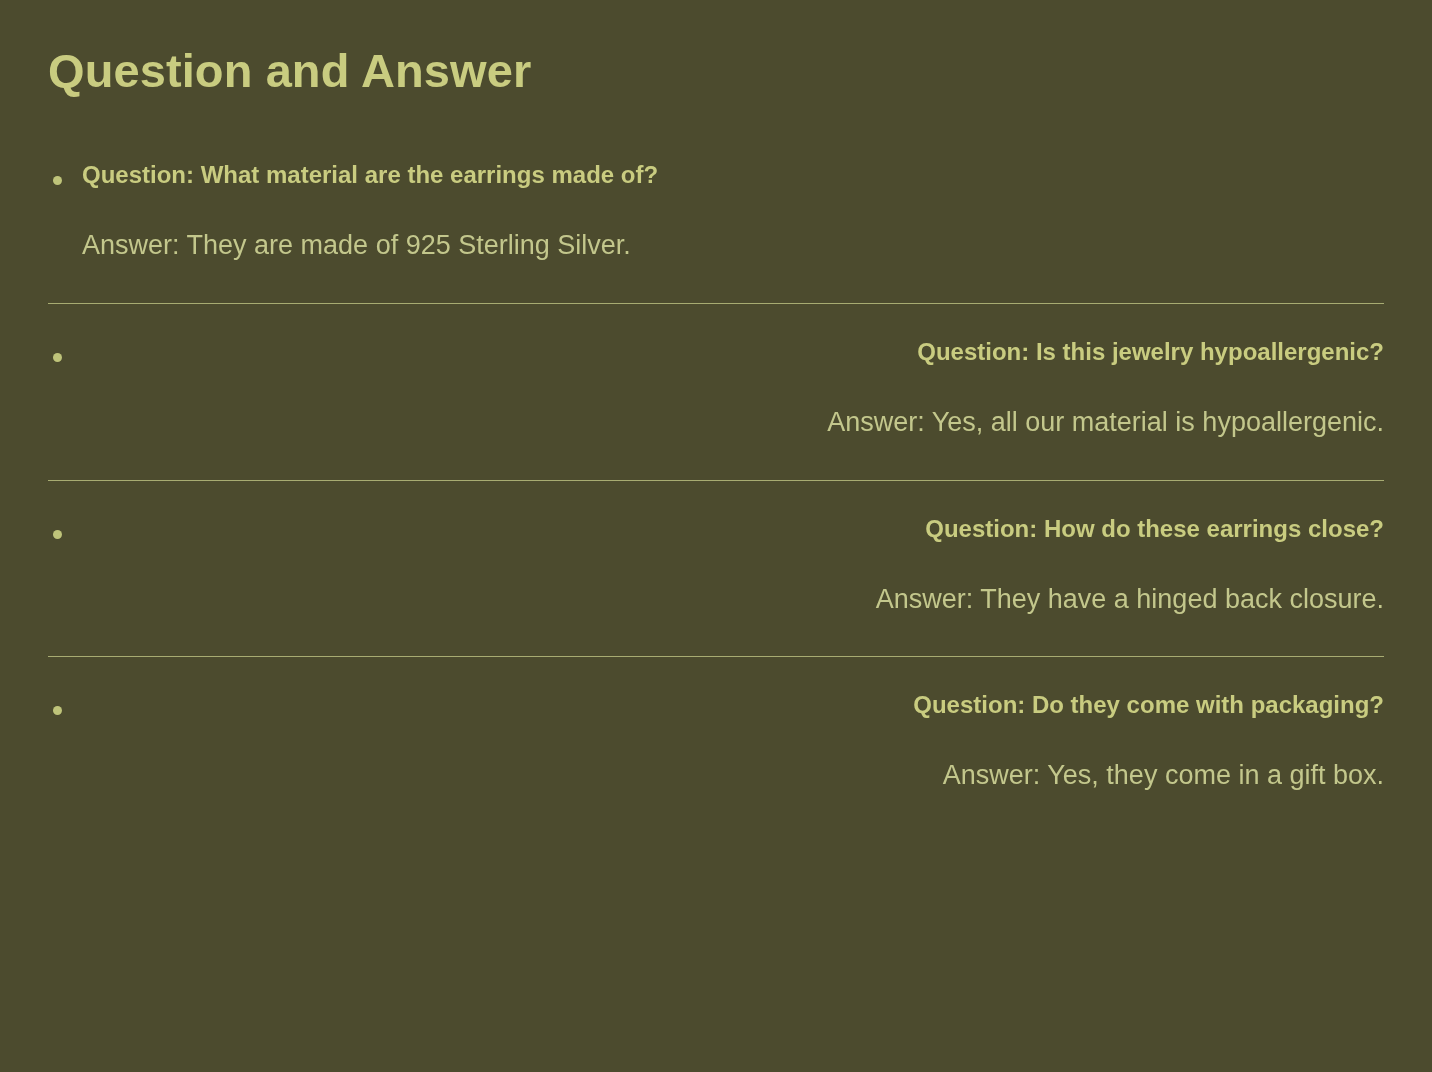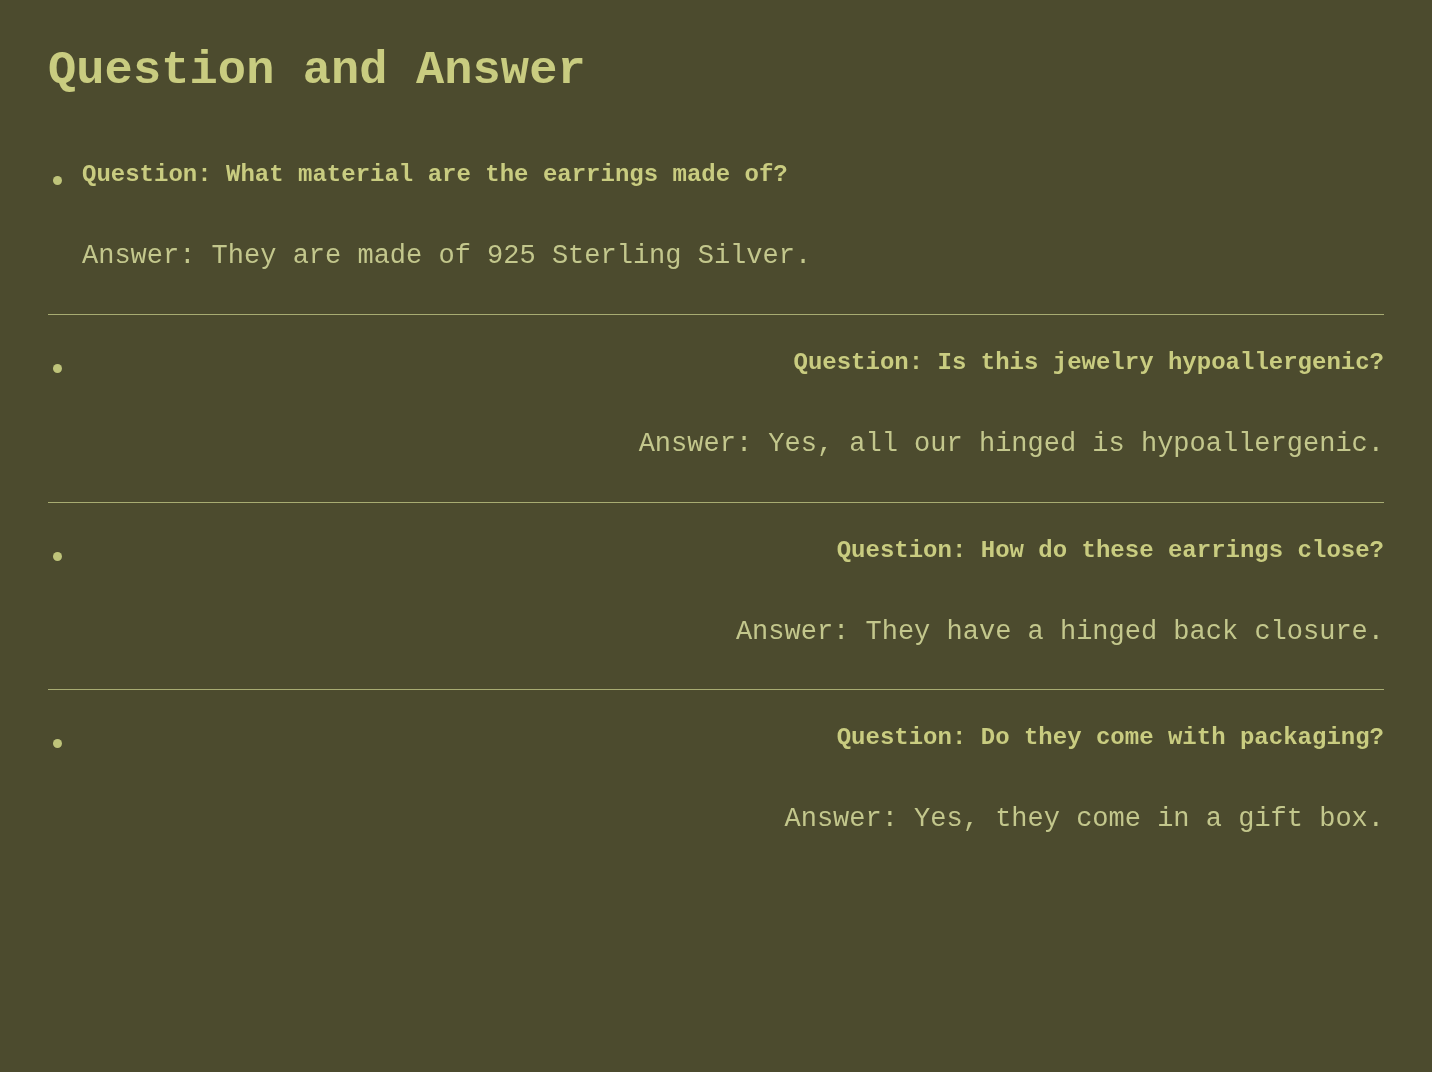--- a/index.html
+++ b/index.html
@@ -13,21 +13,20 @@
     font-family: "Liberation Sans", sans-serif;
     overflow: hidden;
   }
 
   .page {
     position: relative;
     width: 1432px;
     height: 829px;
     box-sizing: border-box;
     padding: 0;
-    font-family: Liberation Mono, monospace;
   }
 
   .page-title {
     position: absolute;
     left: 48px;
     top: 44px;
     font-size: 47px;
     font-weight: bold;
     color: #c9cc80;
     letter-spacing: 0.1px;
@@ -64,21 +63,21 @@
     left: 5px;
     top: 16px;
     width: 9px;
     height: 9px;
     border-radius: 50%;
     background: #bfc47a;
   }
 
   .qa-answer {
     padding-left: 34px;
-    margin-top: 50px;
+    margin-top: 39px;
     font-size: 27px;
     font-weight: normal;
     color: #c3c78c;
     line-height: 1.25;
     white-space: nowrap;
   }
 
   .qa-divider {
     margin-top: 40px;
     margin-left: 0px;
@@ -109,21 +108,21 @@
       </div>
       <div class="qa-answer">Answer: They are made of 925 Sterling Silver.</div>
       <div class="qa-divider"></div>
     </div>
 
     <div class="qa-block">
       <div class="qa-question">
         <span class="qa-bullet"></span>
         <span>Question: Is this jewelry hypoallergenic?</span>
       </div>
-      <div class="qa-answer">Answer: Yes, all our hinged is hypoallergenic.</div>
+      <div class="qa-answer">Answer: Yes, all our material is hypoallergenic.</div>
       <div class="qa-divider"></div>
     </div>
 
     <div class="qa-block">
       <div class="qa-question">
         <span class="qa-bullet"></span>
         <span>Question: How do these earrings close?</span>
       </div>
       <div class="qa-answer">Answer: They have a hinged back closure.</div>
       <div class="qa-divider"></div>

